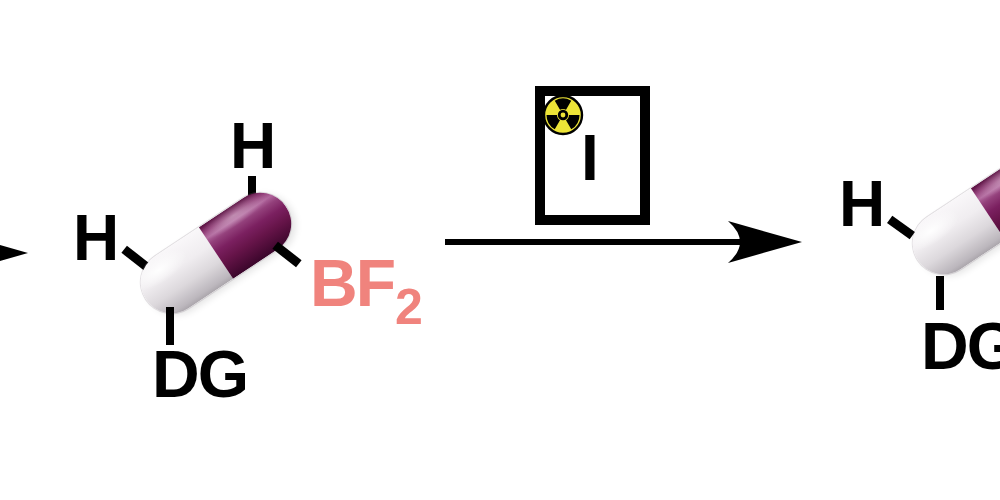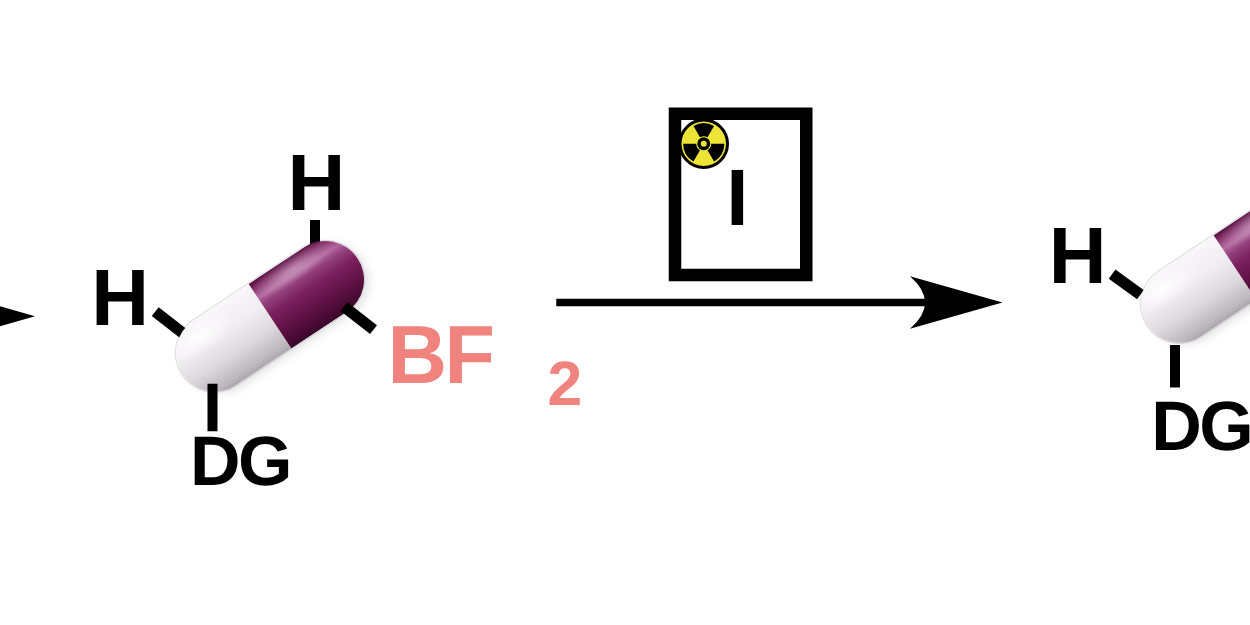--- a/index.html
+++ b/index.html
@@ -12,25 +12,25 @@
   html,body{margin:0;padding:0;background:var(--bg);}
   .stage{
     position:relative;width:1000px;height:500px;background:var(--bg);
     overflow:hidden;font-family:"Liberation Sans",sans-serif;
   }
   .atom{
     position:absolute;font-weight:bold;color:var(--line-black);
     line-height:1;letter-spacing:-2px;white-space:nowrap;
   }
   .fs64{font-size:64px;}
-  .fs66{font-size:56px;}
+  .fs66{font-size:66px;}
   .bond{position:absolute;background:var(--line-black);}
   .diag{transform-origin:center;}
   .salmon{color:var(--bf2-salmon);}
-  .bf2{position:absolute;display:flex;align-items:flex-start;gap:43px;}
+  .bf2{position:absolute;display:flex;align-items:flex-start;}
   .bf2 .main{font-size:66px;font-weight:bold;line-height:1;letter-spacing:-2px;}
   .bf2 .sub{font-size:50px;font-weight:bold;line-height:1;margin-top:32px;margin-left:1px;}
   .capsule{
     position:absolute;width:168px;height:62px;border-radius:31px;overflow:hidden;
     transform:rotate(-33.5deg);
     box-shadow:0 0 0 1px rgba(130,120,130,0.22), 3px 4px 7px rgba(0,0,0,0.10);
   }
   .half{position:absolute;top:0;bottom:0;width:50%;}
   .half.white{
     left:0;

